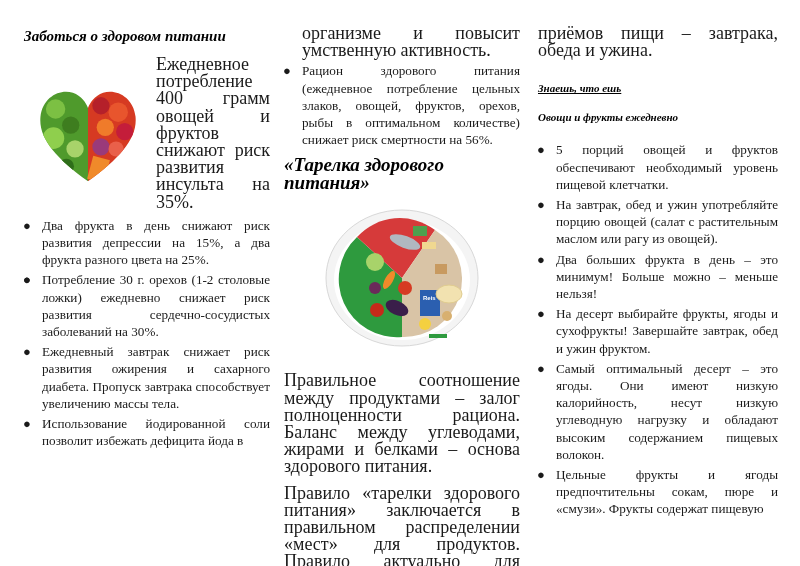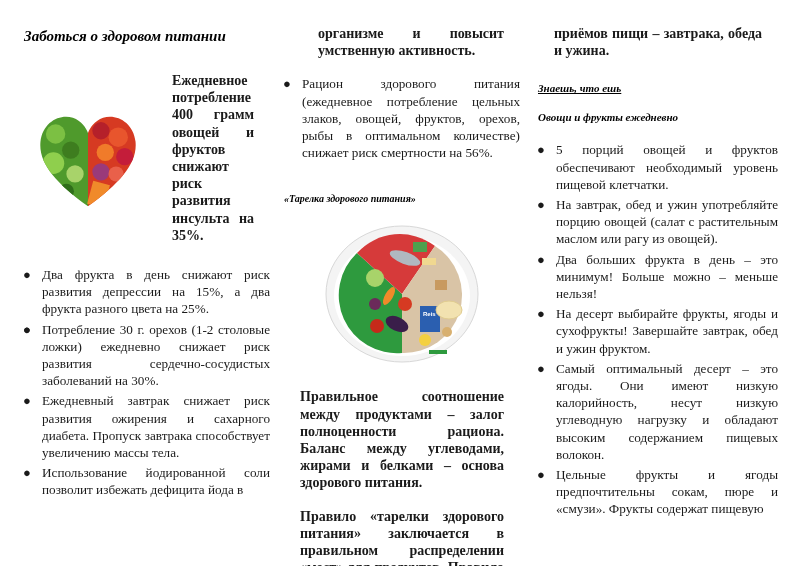--- a/index.html
+++ b/index.html
@@ -5,21 +5,21 @@
   html, body { margin: 0; padding: 0; background: #ffffff; }
   body { width: 800px; height: 566px; overflow: hidden; position: relative;
          font-family: "Liberation Serif", "DejaVu Serif", serif; color: #1a1a1a; }
   .col { position: absolute; top: 0; }
   .col1 { left: 24px; width: 246px; }
   .col2 { left: 284px; width: 236px; }
   .col3 { left: 538px; width: 240px; }
   .heading { font-style: italic; font-weight: bold; color: #000000; text-align: left;
              font-size: 14px; line-height: 18px; margin: 0; }
   .heading.u { text-decoration: underline; }
-  .para { font-size: 14px; line-height: 17.2px; text-align: justify; margin: 16px; font-weight: bold; }
+  .para { font-size: 18px; line-height: 17.2px; text-align: justify; margin: 0; }
   ul.bullets { list-style: none; margin: 0; padding: 0; }
   ul.bullets li { position: relative; padding-left: 22px; font-size: 13.2px; line-height: 17.2px;
                   text-align: justify; margin-bottom: 3px; }
   ul.bullets li .dot { position: absolute; left: 3px; top: 0; font-size: 13px; }
   .intro { display: flex; align-items: center; }
   .heart { width: 108px; height: 108px; margin: 6px 14px 0 10px; flex-shrink: 0; }
   .intro .para { flex: 1; }
   .plate { display: block; margin: 0 auto; }
 </style>
 </head>
@@ -60,21 +60,21 @@
     <li><span class="dot">●</span><span>Ежедневный завтрак снижает риск развития ожирения и сахарного диабета. Пропуск завтрака способствует увеличению массы тела.</span></li>
     <li><span class="dot">●</span><span>Использование йодированной соли позволит избежать дефицита йода в</span></li>
   </ul>
 </div>
 
 <div class="col col2">
   <p class="para" style="margin-top:25px; padding-left:18px;">организме и повысит умственную активность.</p>
   <ul class="bullets" style="margin-top:3px; margin-left:-4px;">
     <li><span class="dot">●</span><span>Рацион здорового питания (ежедневное потребление цельных злаков, овощей, фруктов, орехов, рыбы в оптимальном количестве) снижает риск смертности на 56%.</span></li>
   </ul>
-  <h3 class="heading" style="margin-top:29px; font-size:10px;">«Тарелка здорового питания»</h3>
+  <h3 class="heading" style="margin-top:8px; font-size:19px;">«Тарелка здорового питания»</h3>
   <svg class="plate" width="170" height="150" viewBox="0 0 170 150" style="margin-top:8px;">
     <ellipse cx="85" cy="78" rx="76" ry="68" fill="#f4f4f4" stroke="#d8d8d8" stroke-width="1"></ellipse>
     <ellipse cx="85" cy="80" rx="68" ry="60" fill="#ffffff"></ellipse>
     <path d="M85 78 L85 137 A58 58 0 0 1 40 37 Z" fill="#2e9a3e"></path>
     <path d="M85 78 L40 37 A58 58 0 0 1 118 30 Z" fill="#d63a3a"></path>
     <path d="M85 78 L118 30 A58 58 0 0 1 85 137 Z" fill="#d9c4a6"></path>
     <circle cx="58" cy="62" r="9" fill="#a8d36a"></circle>
     <ellipse cx="72" cy="80" rx="4" ry="10" fill="#f08a2a" transform="rotate(30 72 80)"></ellipse>
     <circle cx="58" cy="88" r="6" fill="#6b2a5a"></circle>
     <circle cx="88" cy="88" r="7" fill="#d63a22"></circle>

